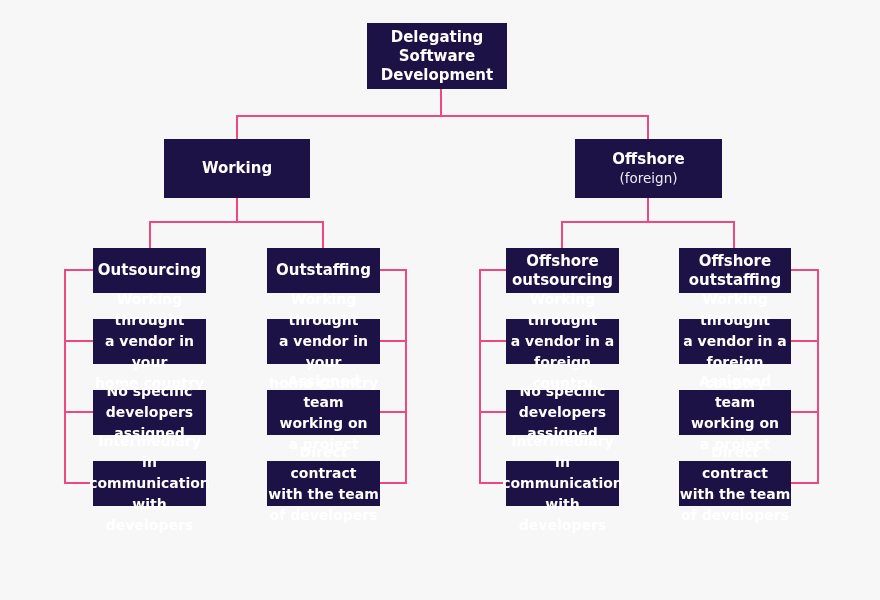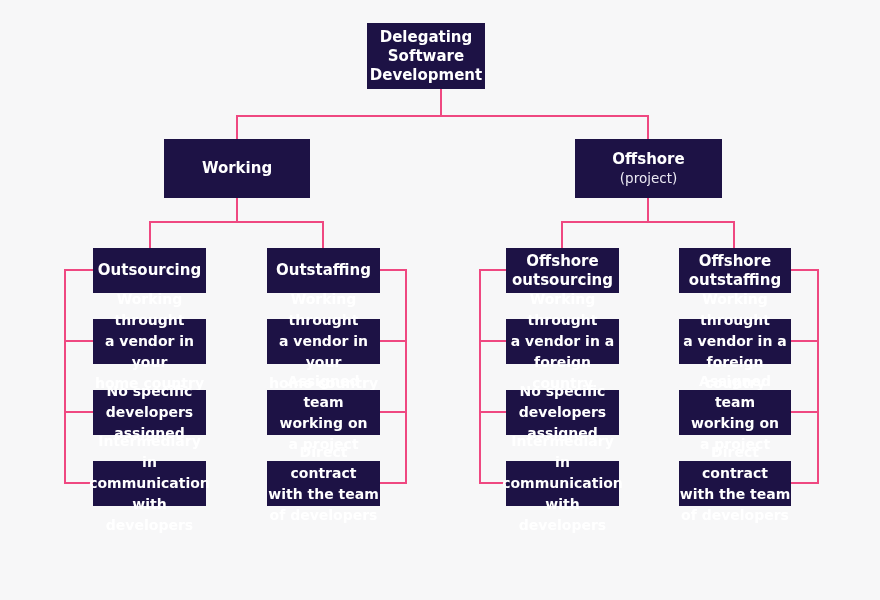--- a/index.html
+++ b/index.html
@@ -63,32 +63,32 @@
   <div class="conn" style="left:479px;top:340px;width:27px;height:2px;"></div>
   <div class="conn" style="left:479px;top:411px;width:27px;height:2px;"></div>
   <div class="conn" style="left:479px;top:482px;width:27px;height:2px;"></div>
 
   <div class="conn" style="left:817px;top:269px;width:2px;height:215px;"></div>
   <div class="conn" style="left:791px;top:269px;width:27px;height:2px;"></div>
   <div class="conn" style="left:791px;top:340px;width:27px;height:2px;"></div>
   <div class="conn" style="left:791px;top:411px;width:27px;height:2px;"></div>
   <div class="conn" style="left:791px;top:482px;width:27px;height:2px;"></div>
 
-  <div class="node" style="left:367px;top:23px;width:118px;height:66px;">
+  <div class="node" style="left:367px;top:23px;width:140px;height:66px;">
     <div class="node-label">Delegating
 Software
 Development</div>
   </div>
 
   <div class="node" style="left:164px;top:139px;width:146px;height:59px;">
     <div class="node-label">Working</div>
   </div>
   <div class="node" style="left:575px;top:139px;width:147px;height:59px;">
     <div class="node-label">Offshore</div>
-    <div class="node-sub">(project)</div>
+    <div class="node-sub">(foreign)</div>
   </div>
 
   <div class="node" style="left:93px;top:248px;width:113px;height:45px;">
     <div class="node-label">Outsourcing</div>
   </div>
   <div class="node" style="left:267px;top:248px;width:113px;height:45px;">
     <div class="node-label">Outstaffing</div>
   </div>
   <div class="node" style="left:506px;top:248px;width:113px;height:45px;">
     <div class="node-label">Offshore

